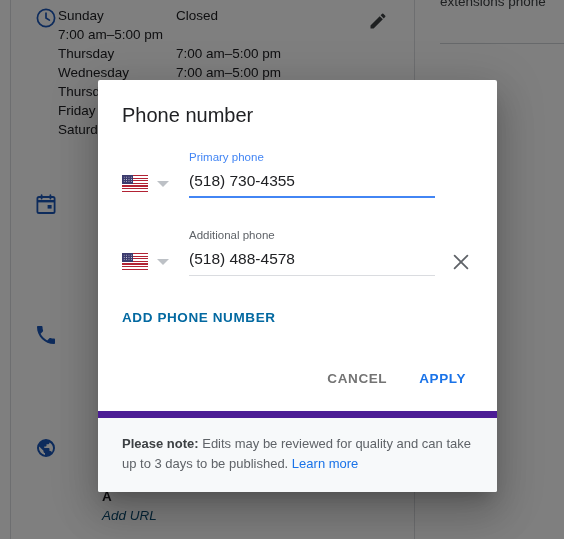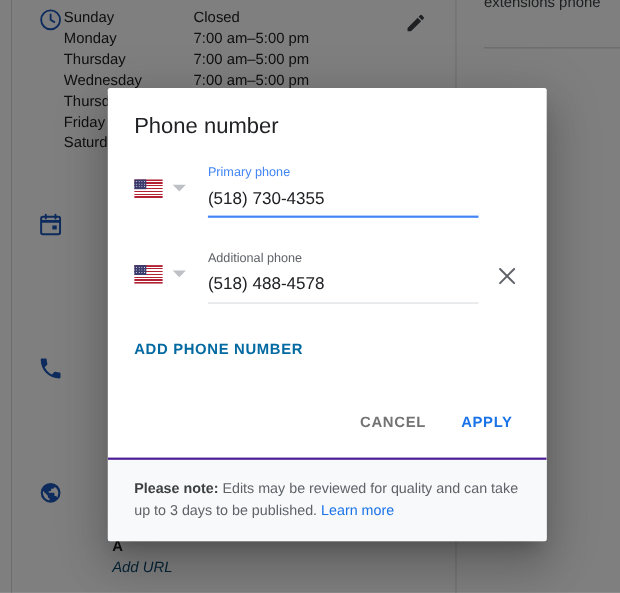--- a/index.html
+++ b/index.html
@@ -122,21 +122,21 @@
   }
 
   .dlg-body {
     flex: 1 1 auto;
     padding: 0 24px;
     position: relative;
   }
 
   .field-row {
     display: flex;
-    align-items: center;
+    align-items: flex-end;
     margin-top: 22px;
   }
 
   .cc-picker {
     display: flex;
     align-items: center;
     flex: 0 0 auto;
     padding-bottom: 6px;
     cursor: pointer;
   }
@@ -248,21 +248,21 @@
     padding: 9px 11px;
     cursor: pointer;
     text-transform: uppercase;
     border-radius: 4px;
   }
   .btn-cancel { color: #737373; }
   .btn-apply  { color: #1a73e8; }
 
   .dlg-note {
     background: #f7f9fa;
-    border-top: 2px solid #4c1d95;
+    border-top: 7px solid #4c1d95;
     padding: 16px 24px 18px 24px;
     font-size: 13px;
     line-height: 20px;
     color: #5f6368;
   }
   .dlg-note b { color: #3c4043; font-weight: 700; }
   .note-link { color: #1a73e8; cursor: pointer; }
 </style>
 </head>
 <body>
@@ -278,21 +278,20 @@
         <circle cx="12" cy="12" r="8.6"></circle>
         <path d="M12 7.2V12l3.4 2.1" stroke-linecap="round"></path>
       </svg>
     </div>
     <div class="bg-body" style="">
       <div class="hours-line">
         <span class="hours-day">Sunday</span>
         <span class="hours-val">Closed</span>
       </div>
       <div class="hours-line">
-        <span class="hours-day">Monday</span>
         <span class="hours-val">7:00 am–5:00 pm</span>
       </div>
       <div class="hours-line">
         <span class="hours-day">Thursday</span>
         <span class="hours-val">7:00 am–5:00 pm</span>
       </div>
       <div class="hours-line">
         <span class="hours-day">Wednesday</span>
         <span class="hours-val">7:00 am–5:00 pm</span>
       </div>

